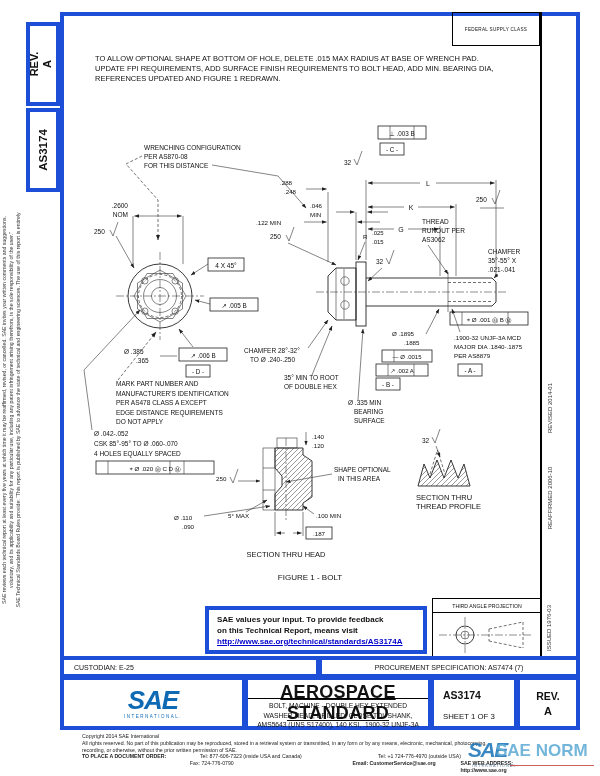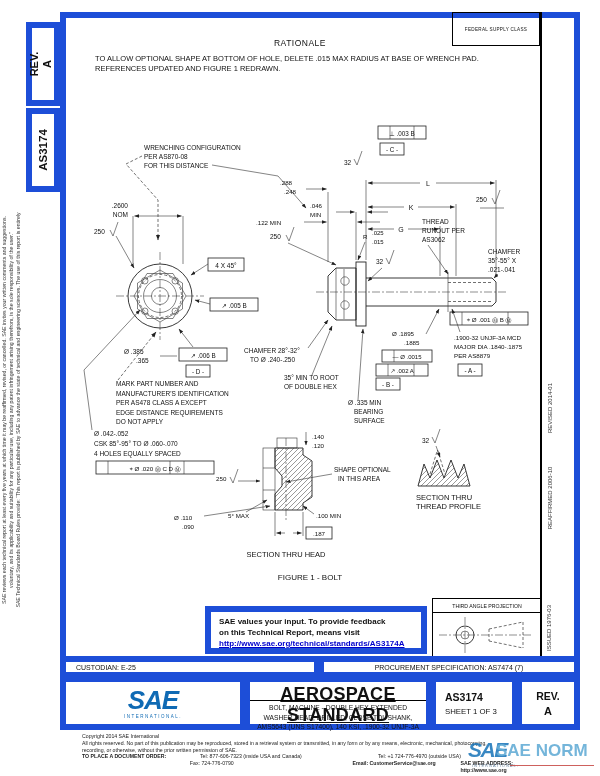--- a/index.html
+++ b/index.html
@@ -1,19 +1,19 @@
 <!DOCTYPE html>
 <html><head>
 <meta charset="utf-8">
 <style>
   html,body{margin:0;padding:0;background:#e8e8e8;}
   #sheet{position:relative;width:600px;height:776px;background:#ffffff;overflow:hidden;
          font-family:"Liberation Sans",sans-serif;color:#111;}
   .abs{position:absolute;}
-  .bx{border:6px solid #1d4ed8;box-sizing:border-box;}
+  .bx{border:4px solid #1d4ed8;box-sizing:border-box;}
   .bx1{border:1.5px solid #000;box-sizing:border-box;}
   .rot{transform:rotate(-90deg);}
   .ctr{display:flex;align-items:center;justify-content:center;text-align:center;}
   .vtext{white-space:nowrap;font-size:5.2px;color:#333;text-align:center;}
   .tiny{font-size:5.2px;line-height:1.3;color:#222;}
   svg text{font-family:"Liberation Sans",sans-serif;fill:#111;}
   svg .ln{stroke:#222;stroke-width:0.9;fill:none;}
   svg .thin{stroke:#333;stroke-width:0.6;fill:none;}
   svg .cl{stroke:#444;stroke-width:0.6;fill:none;stroke-dasharray:8 2 2 2;}
   svg .dash{stroke:#333;stroke-width:0.7;fill:none;stroke-dasharray:3 2;}
@@ -37,23 +37,23 @@
   <div class="abs bx" style="left:26px;top:108px;width:34px;height:84px;"></div>
   <div class="abs rot ctr" style="left:3px;top:142px;width:80px;height:16px;font-weight:bold;font-size:11.5px;">AS3174</div>
 
   <div class="abs bx" style="left:60px;top:12px;width:520px;height:718px;"></div>
   <div class="abs" style="left:540px;top:12px;width:0;height:644px;border-left:2px solid #000;"></div>
 
   <div class="abs bx1 ctr" style="left:452px;top:12px;width:88px;height:34px;">
     <span style="font-size:4.6px;letter-spacing:.3px;">FEDERAL SUPPLY CLASS</span>
   </div>
 
-  <div class="abs" style="left:100px;top:38px;width:400px;text-align:center;font-size:8.5px;letter-spacing:.5px;">RATIONALE</div>
   <div class="abs" style="left:95px;top:54px;width:452px;font-size:7.5px;line-height:1.3;">
     <div>TO ALLOW OPTIONAL SHAPE AT BOTTOM OF HOLE, DELETE .015 MAX RADIUS AT BASE OF WRENCH PAD.</div>
+    <div>UPDATE FPI REQUIREMENTS, ADD SURFACE FINISH REQUIREMENTS TO BOLT HEAD, ADD MIN. BEARING DIA,</div>
     <div>REFERENCES UPDATED AND FIGURE 1 REDRAWN.</div>
   </div>
 
   <div class="abs vtext rot" style="left:512px;top:403px;width:80px;height:10px;font-size:6px;">REVISED 2014-01</div>
   <div class="abs vtext rot" style="left:512px;top:493px;width:80px;height:10px;font-size:6px;">REAFFIRMED 2006-10</div>
   <div class="abs vtext rot" style="left:511px;top:623px;width:80px;height:10px;font-size:6px;">ISSUED 1976-03</div>
 
   <svg class="abs" style="left:60px;top:112px;" width="480" height="486" viewBox="0 0 480 486">
     <defs>
       <marker id="ar" markerWidth="9" markerHeight="8" refX="7.5" refY="3" orient="auto">
@@ -378,21 +378,21 @@
     <div style="height:19px;border-bottom:1.5px solid #000;box-sizing:border-box;text-align:center;font-weight:bold;font-size:18px;text-decoration:underline;letter-spacing:.3px;padding-top:2px;">AEROSPACE STANDARD</div>
     <div style="font-size:6.7px;text-align:center;line-height:1.45;padding-top:2px;">
       <div>BOLT, MACHINE - DOUBLE HEX EXTENDED</div>
       <div>WASHER HEAD, DRILLED, CLOSE TOL SHANK,</div>
       <div>AMS5643 (UNS S17400), 140 KSI, .1900-32 UNJF-3A</div>
     </div>
   </div>
 
   <div class="abs bx" style="left:430px;top:676px;width:88px;height:54px;padding:9px 0 0 9px;">
     <div style="font-weight:bold;font-size:10.5px;">AS3174</div>
-    <div style="font-size:7.8px;margin-top:4px;">SHEET 1 OF 3</div>
+    <div style="font-size:7.8px;margin-top:11px;">SHEET 1 OF 3</div>
   </div>
 
   <div class="abs bx ctr" style="left:516px;top:676px;width:64px;height:54px;">
     <div>
       <div style="font-weight:bold;font-size:10.5px;">REV.</div>
       <div style="font-weight:bold;font-size:11px;margin-top:3px;">A</div>
     </div>
   </div>
 
   <div class="abs tiny" style="left:82px;top:733px;width:470px;">

